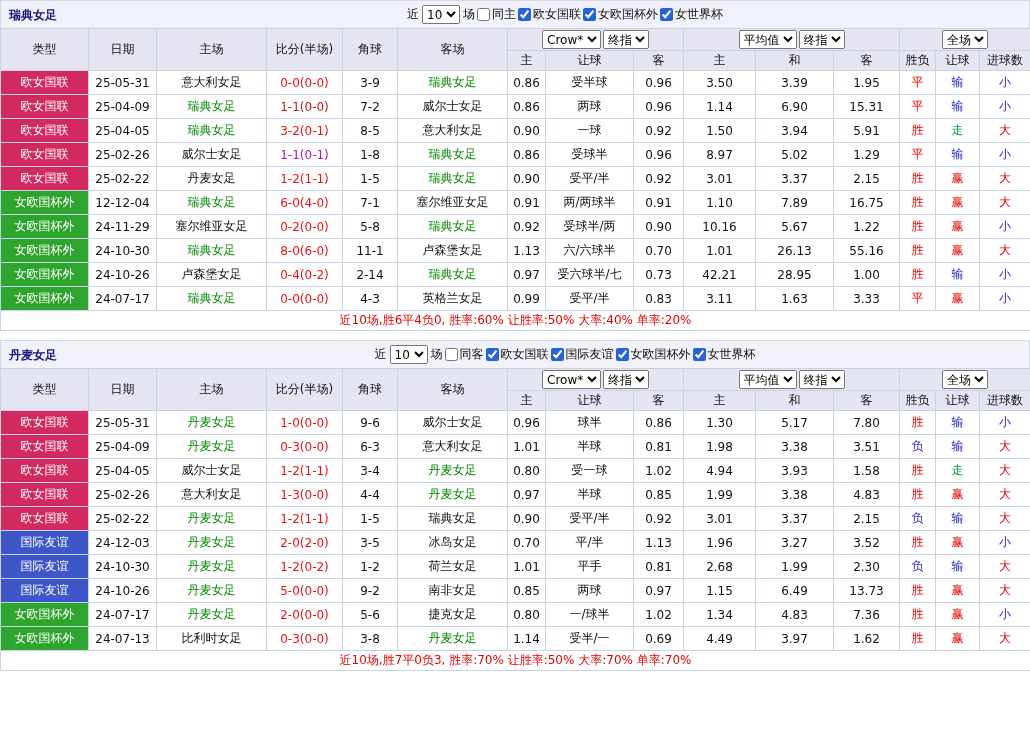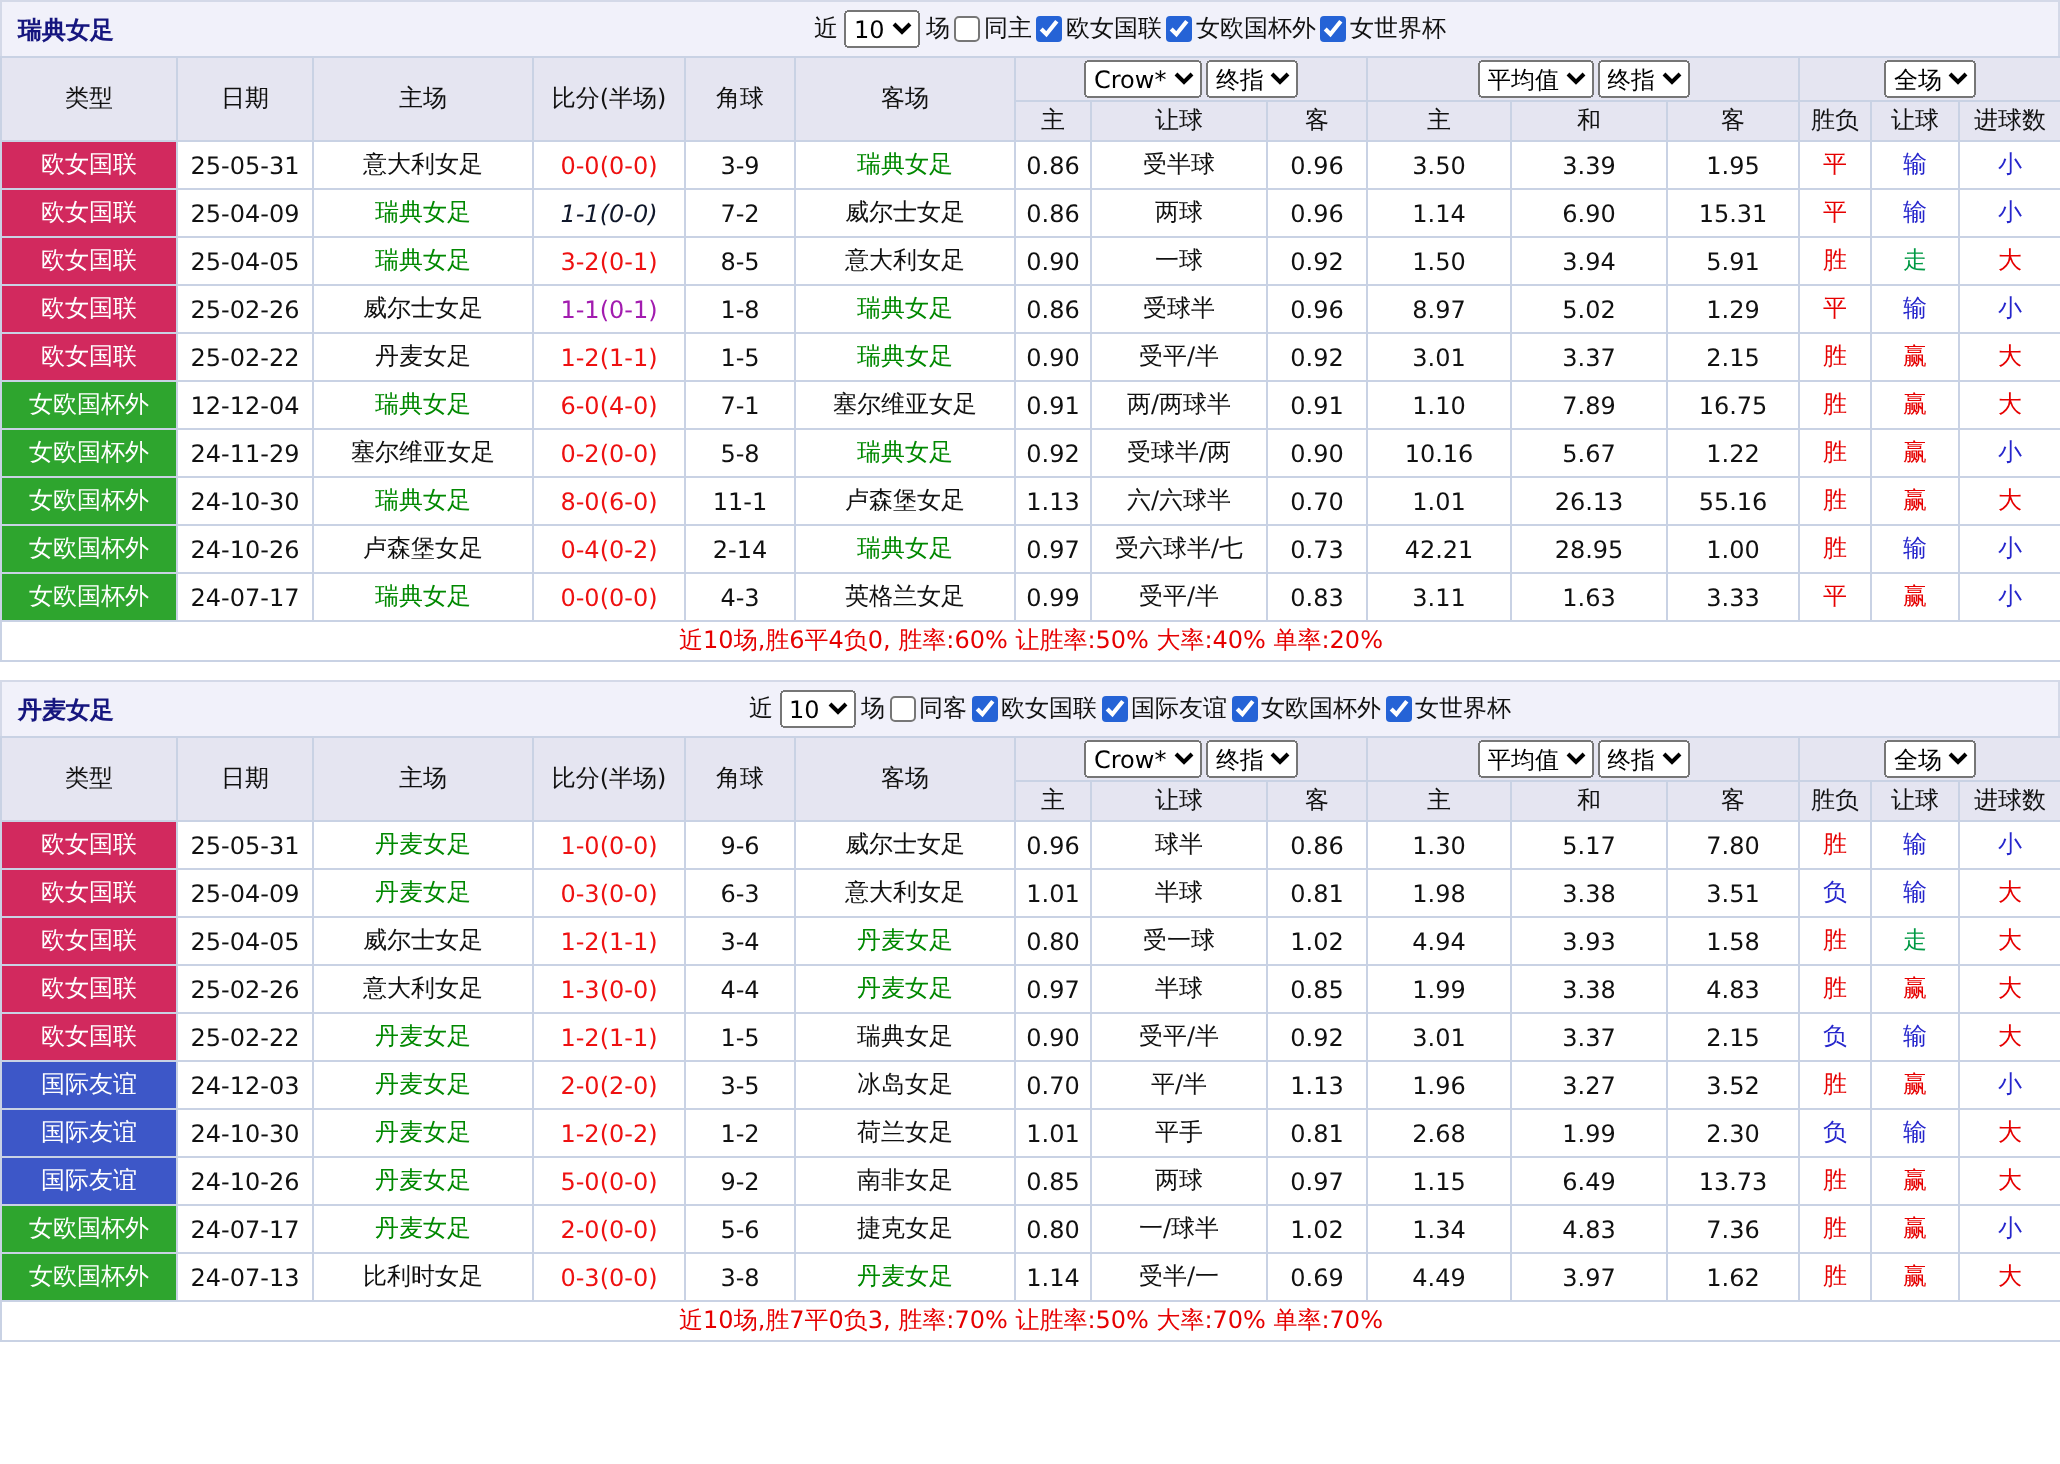--- a/index.html
+++ b/index.html
@@ -125,21 +125,21 @@
               <td>3.39</td>
               <td>1.95</td>
               <td style="color: rgb(230, 0, 0);">平</td>
               <td style="color: rgb(38, 38, 204);">输</td>
               <td style="color: rgb(38, 38, 204);">小</td>
             </tr>
             <tr>
               <td class="badge" style="background: rgb(210, 41, 94);">欧女国联</td>
               <td>25-04-09</td>
               <td style="color: rgb(0, 136, 0);">瑞典女足</td>
-              <td style="color: #0f172a; font-style: italic;">1-1(0-0)</td>
+              <td style="color: #b91c1c;">1-1(0-0)</td>
               <td>7-2</td>
               <td>威尔士女足</td>
               <td>0.86</td>
               <td>两球</td>
               <td>0.96</td>
               <td>1.14</td>
               <td>6.90</td>
               <td>15.31</td>
               <td style="color: rgb(230, 0, 0);">平</td>
               <td style="color: rgb(38, 38, 204);">输</td>

